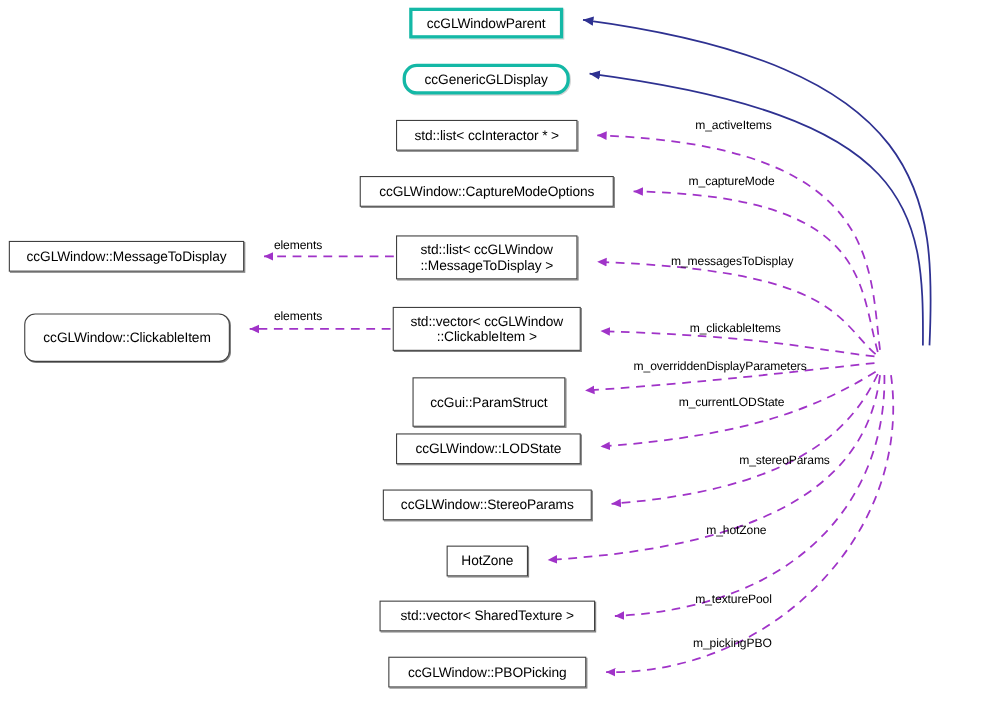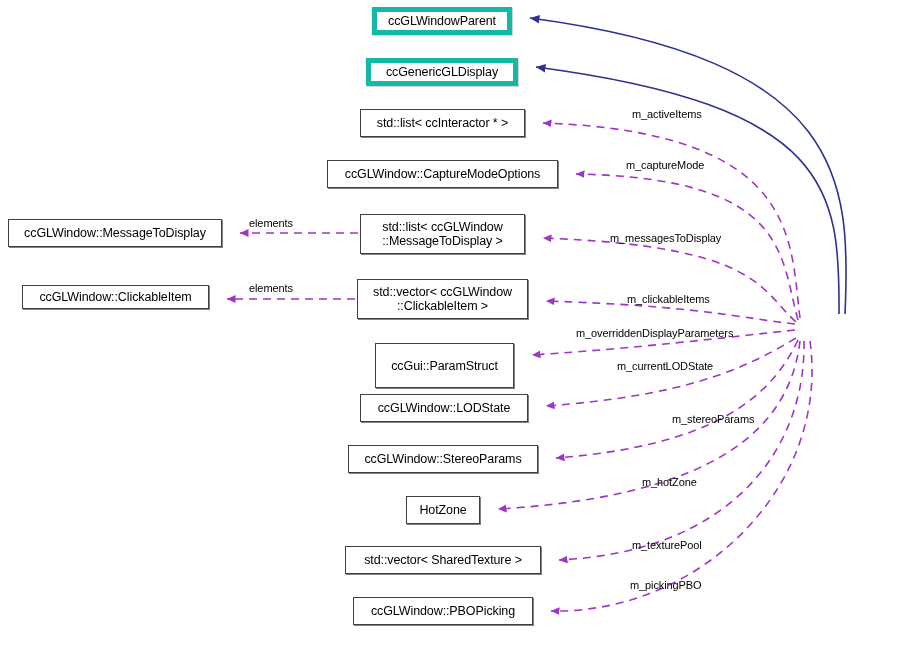--- a/index.html
+++ b/index.html
@@ -38,21 +38,21 @@
     color: #000000;
     line-height: 14px;
     white-space: pre-line;
     letter-spacing: -0.1px;
   }
   .node.solid {
     border: 1px solid #404040;
     box-shadow: 1px 1px 0 0 #808080;
   }
   .node.light {
-    border: 5px solid #14b8a6;
+    border: 3px solid #14b8a6;
     box-shadow: 1px 1px 0 0 #d4d4d4;
   }
   .node.center {
     background: #bfbfbf;
     border: 1px solid #2b2b2b;
     box-shadow: 1px 1px 0 0 #6e6e6e;
   }
   .edge-label {
     position: absolute;
     font-size: 11px;
@@ -95,32 +95,32 @@
     </g>
 
     <g fill="none" stroke="#a033c8" stroke-width="1.6" stroke-dasharray="8,6">
       <path d="M 358,233 L 240,233" marker-end="url(#arrow-purple)"></path>
       <path d="M 355,299 L 227,299" marker-end="url(#arrow-purple)"></path>
     </g>
   </svg>
 
   <div class="node light" style="left:372px; top:7px; width:140px; height:28px;">ccGLWindowParent</div>
 
-  <div class="node light" style="left:366px; top:58px; width:152px; height:28px;">ccGenericGLDisplay</div>
+  <div class="node light" style="left:366px; top:58px; width:152px; height:28px;border-radius:13px;">ccGenericGLDisplay</div>
 
   <div class="node solid" style="left:360px; top:109px; width:165px; height:28px;">std::list&lt; ccInteractor * &gt;</div>
 
   <div class="node solid" style="left:327px; top:160px; width:231px; height:28px;">ccGLWindow::CaptureModeOptions</div>
 
   <div class="node solid" style="left:8px; top:219px; width:214px; height:28px;">ccGLWindow::MessageToDisplay</div>
 
   <div class="node solid" style="left:360px; top:214px; width:165px; height:40px;">std::list&lt; ccGLWindow
 ::MessageToDisplay &gt;</div>
 
-  <div class="node solid" style="left:22px; top:285px; width:187px; height:24px;">ccGLWindow::ClickableItem</div>
+  <div class="node solid" style="left:22px; top:285px; width:187px; height:44px;border-radius:10px;">ccGLWindow::ClickableItem</div>
 
   <div class="node solid" style="left:357px; top:279px; width:171px; height:40px;">std::vector&lt; ccGLWindow
 ::ClickableItem &gt;</div>
 
   <div class="node solid" style="left:375px; top:343px; width:139px; height:45px;">ccGui::ParamStruct</div>
 
   <div class="node solid" style="left:360px; top:394px; width:168px; height:28px;">ccGLWindow::LODState</div>
 
   <div class="node solid" style="left:348px; top:445px; width:190px; height:28px;">ccGLWindow::StereoParams</div>
 

